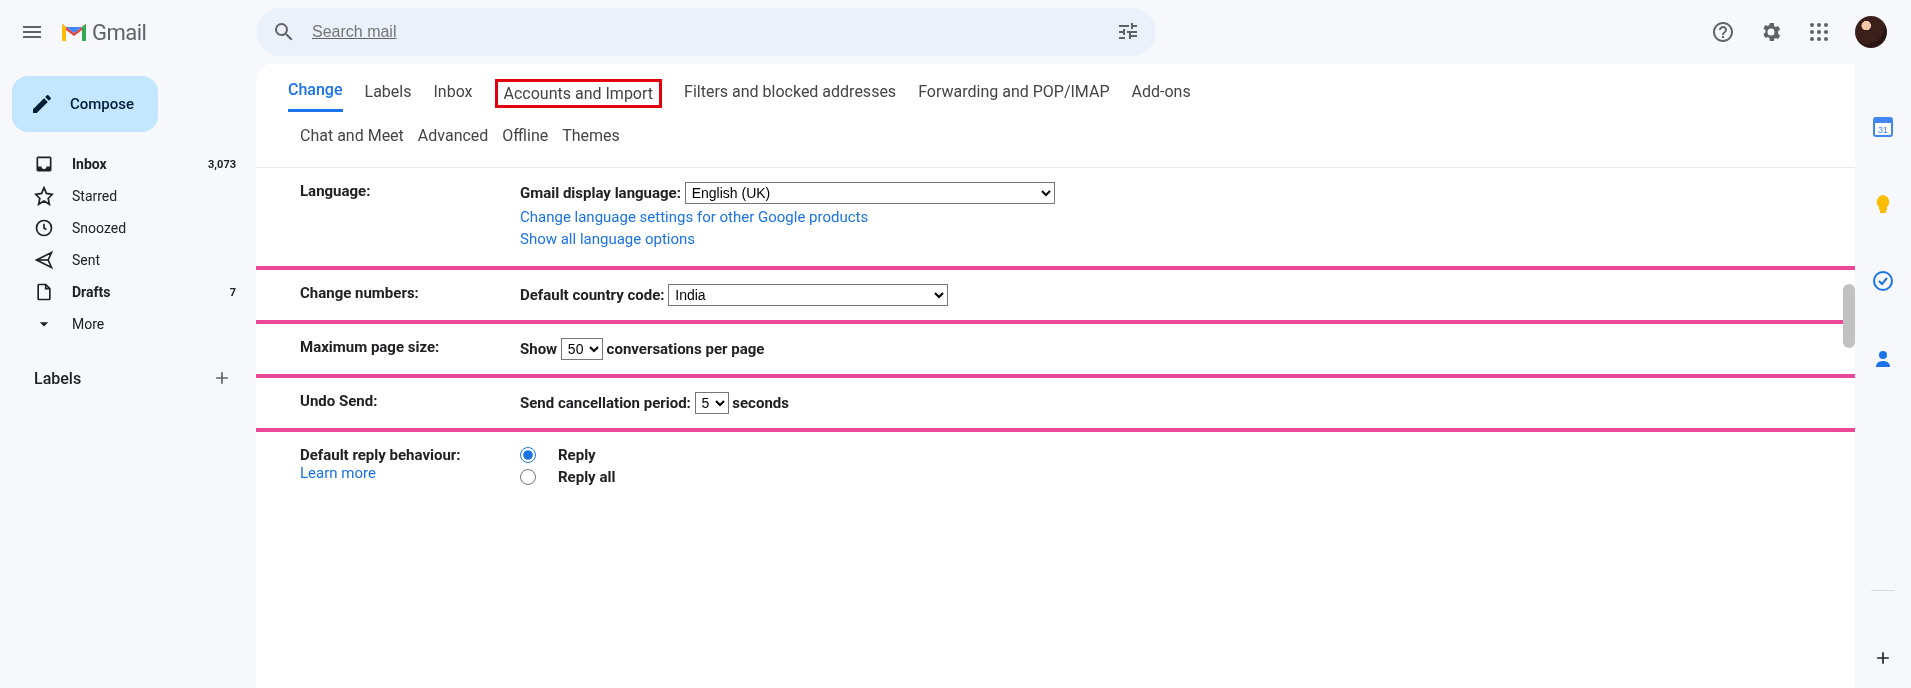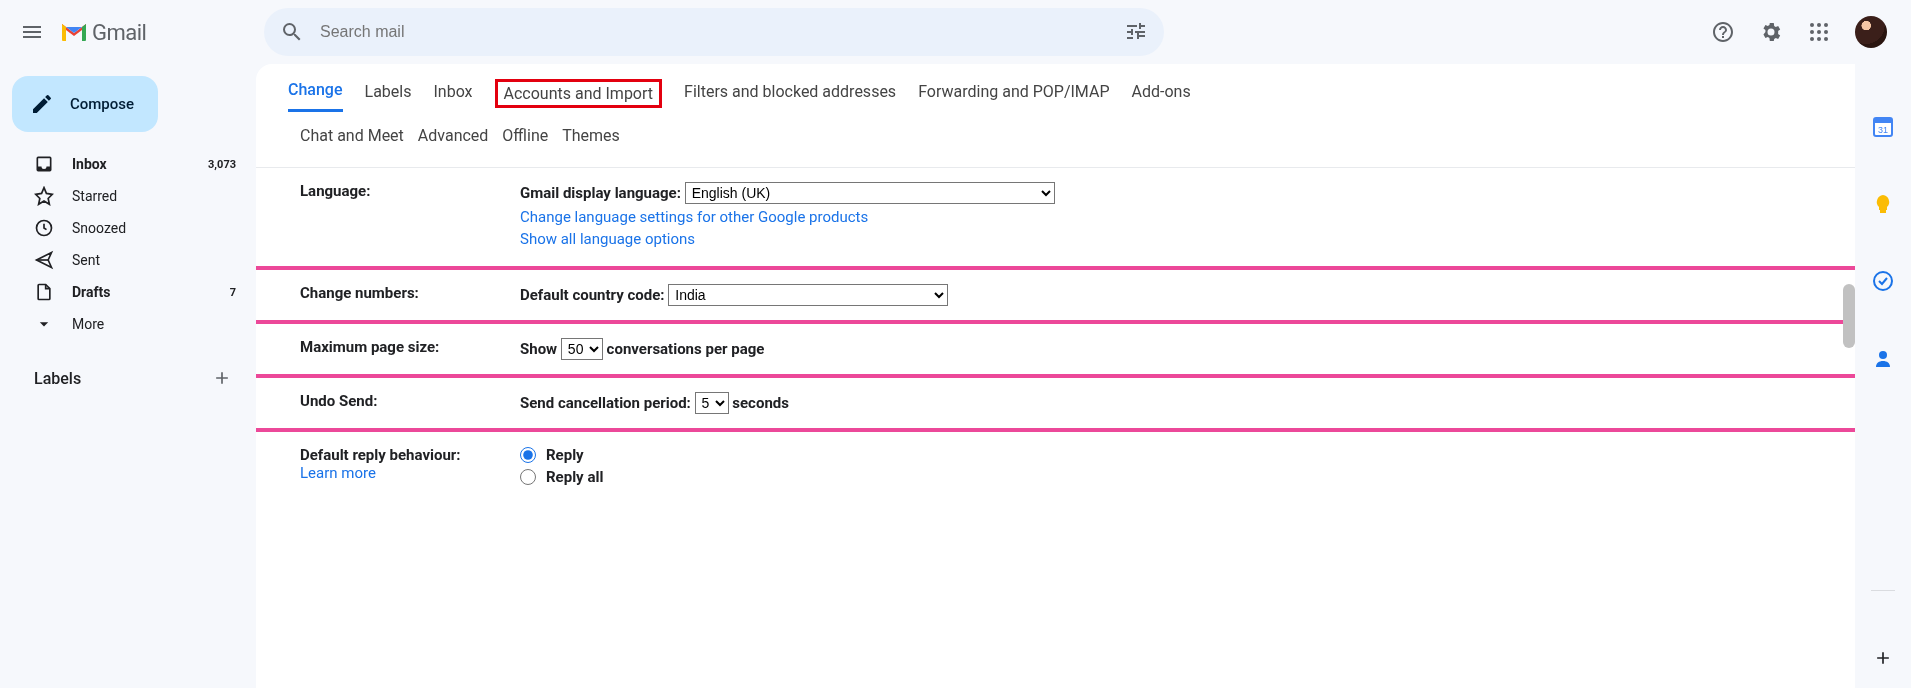--- a/index.html
+++ b/index.html
@@ -9,33 +9,33 @@
     background: #f6f8fc;
     color: #202124;
     font-size: 14px;
     overflow: hidden;
   }
   .app { display: flex; flex-direction: column; height: 100vh; }
 
   
   .header {
     display: flex; align-items: center;
-    height: 64px; padding: 8px; gap: 8px;
+    height: 64px; padding: 8px;
   }
   .header-left { display: flex; align-items: center; width: 248px; }
   .menu-btn { width: 48px; height: 48px; display:flex; align-items:center; justify-content:center; border-radius:50%; cursor:pointer; }
   .logo { display:flex; align-items:center; gap:4px; margin-left:4px; }
   .logo-text { font-size:22px; color:#5f6368; letter-spacing:-0.5px; }
   .search-wrap { flex:1; max-width: 900px; }
   .search-bar {
     display:flex; align-items:center;
     background:#eaf1fb; border-radius:28px; height:48px; padding:0 8px;
   }
   .search-btn, .tune-btn { width:40px; height:40px; display:flex; align-items:center; justify-content:center; border-radius:50%; cursor:pointer; }
-  .search-input { flex:1; border:none; background:transparent; font-size:16px; color:#5f6368; outline:none; padding:0 8px; }
+  .search-input { flex:1; border:none; background:transparent; font-size:16px; color:#5f6368; outline:none; padding:0 8px;text-decoration:underline; }
   .header-right { display:flex; align-items:center; gap:8px; margin-left:auto; padding-right:16px; }
   .icon-btn { width:40px; height:40px; display:flex; align-items:center; justify-content:center; border-radius:50%; cursor:pointer; }
   .avatar { width:32px; height:32px; border-radius:50%; background: radial-gradient(circle at 35% 30%, #f5c6a5 0 15%, #3b1f1a 16% 60%, #2a1510 60% 100%); margin-left:8px; cursor:pointer; }
 
   
   .body { display:flex; flex:1; overflow:hidden; }
 
   
   .sidebar { width: 256px; padding: 8px 0 0 8px; display:flex; flex-direction:column; }
   .compose {
@@ -78,21 +78,21 @@
   .setting-row { display:flex; padding: 14px 32px 14px 44px; border-bottom:4px solid #ec4899; align-items:flex-start; }
   .setting-row:last-child { border-bottom:none; }
   .setting-label { width:220px; font-weight:700; font-size:15px; flex-shrink:0; }
   .setting-body { font-size:15px; }
   .setting-body b { font-weight:700; }
   .link { color:#1a73e8; cursor:pointer; text-decoration:none; }
   select.native { font-size:14px; padding:1px 2px; font-family:Arial,sans-serif; border:1px solid #767676; background:#fff; }
   .wide-select { min-width:370px; }
   .mid-select { min-width:280px; }
   .line { margin-bottom:4px; }
-  .radio-row { display:flex; align-items:center; gap:10px; margin-bottom:4px; font-weight:700; }
+  .radio-row { display:flex; align-items:center; gap:22px; margin-bottom:4px; font-weight:700; }
   input[type=radio] { width:16px; height:16px; accent-color:#1a73e8; }
 
   
   .rightbar { width:56px; display:flex; flex-direction:column; align-items:center; padding-top:24px; gap:28px; }
   .side-icon { width:42px; height:20px; display:flex; align-items:flex-start; justify-content:center; cursor:pointer;margin-top:29px; }
   .rightbar-spacer { flex:1; }
   .side-divider { width:24px; border-top:1px solid #dadce0; }
 
   
   .scroll-stub { position:absolute; right:0; top:220px; width:12px; height:64px; background:#c1c1c1; border-radius:6px; }

